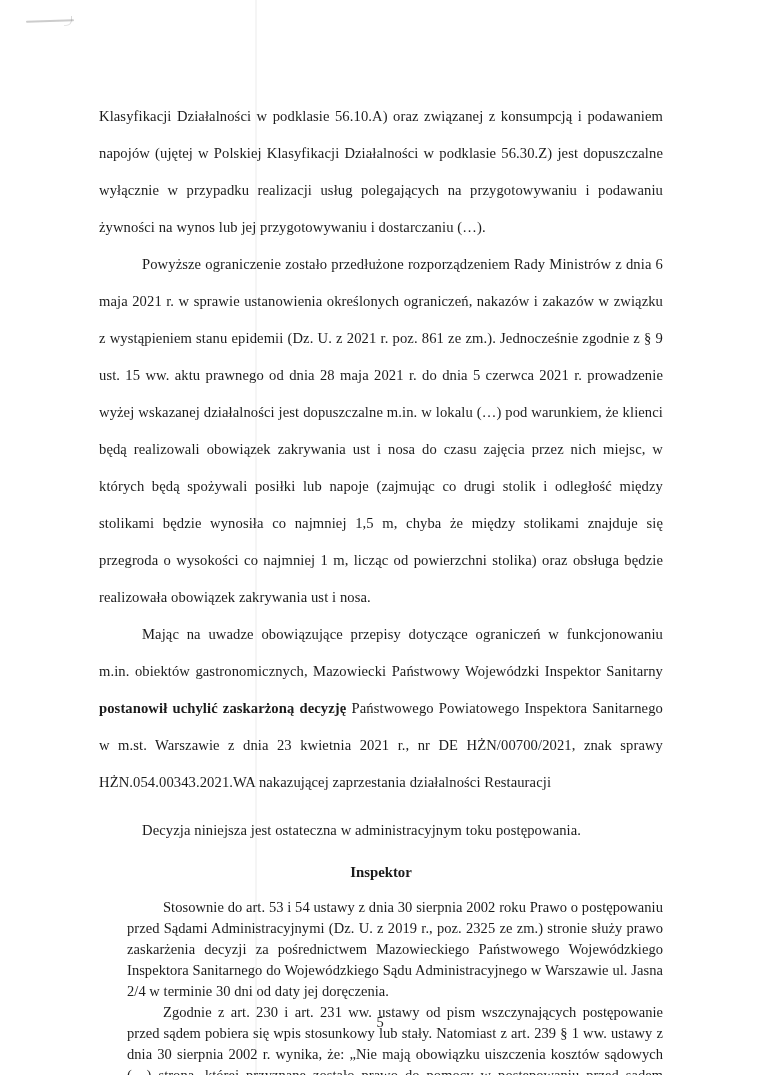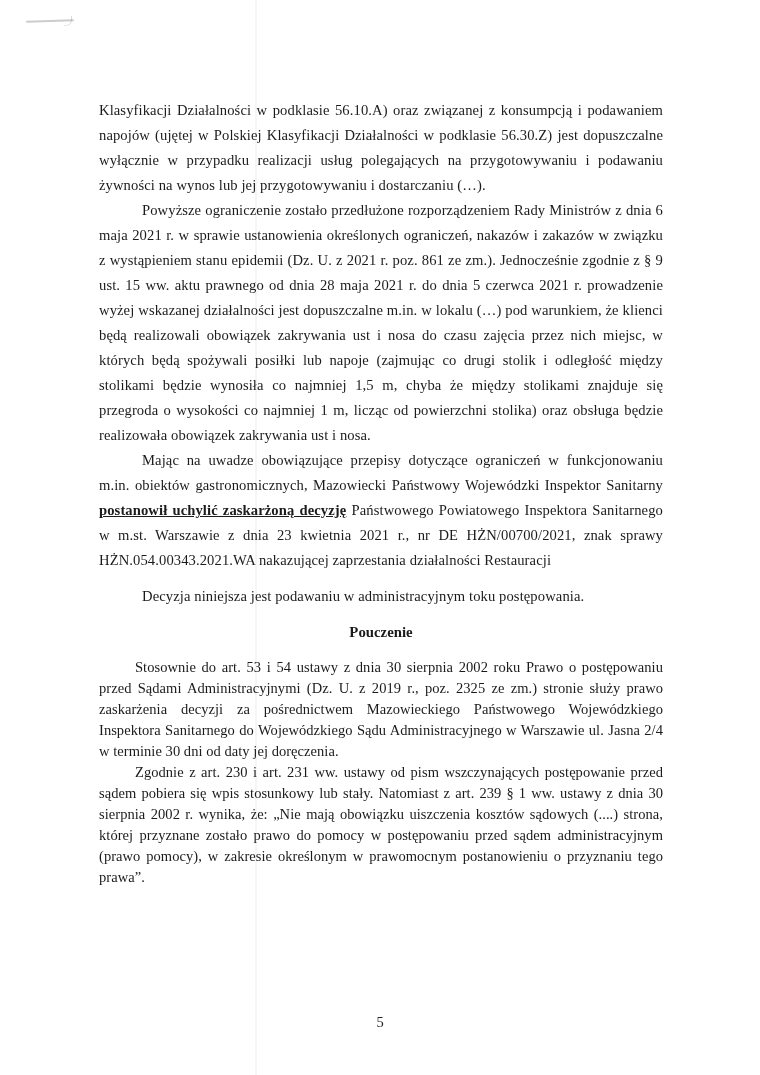--- a/index.html
+++ b/index.html
@@ -45,43 +45,44 @@
   }
   .content {
     position: absolute;
     left: 99px;
     top: 98px;
     width: 564px;
   }
   p { margin: 0; }
   .para-main {
     font-size: 14.6px;
-    line-height: 25px;
+    line-height: 37px;
     text-align: justify;
     letter-spacing: 0.1px;
   }
   .para-legal {
     font-size: 14.5px;
     line-height: 21px;
     text-align: justify;
     letter-spacing: 0.05px;
+    margin-left: 28px;
   }
   .para-heading {
     font-size: 14.8px;
     line-height: 21px;
     font-weight: 700;
     text-align: center;
     margin-top: 13px;
     margin-bottom: 14px;
   }
   .ind-std  { text-indent: 43px; }
   .ind-wide { text-indent: 106px; }
   .ind-legal{ text-indent: 36px; }
   .sp-top   { margin-top: 11px; }
-  .run-bold   { font-weight: 700; text-decoration: underline; }
+  .run-bold   { font-weight: 700; }
   .run-italic { }
   .page-number {
     position: absolute;
     top: 1014px;
     left: 0;
     width: 760px;
     text-align: center;
     font-size: 14.5px;
     color: #222;
   }
@@ -91,20 +92,20 @@
 
 <div class="page">
   <div class="fold-line"></div>
   <div class="pen-mark pen-mark-1"></div>
   <div class="pen-mark pen-mark-2"></div>
 
   <div class="content">
       <p class="para-main"><span class="">Klasyfikacji Działalności w podklasie 56.10.A) oraz związanej z konsumpcją i podawaniem napojów (ujętej w Polskiej Klasyfikacji Działalności w podklasie 56.30.Z) jest dopuszczalne wyłącznie w przypadku realizacji usług polegających na przygotowywaniu i podawaniu żywności na wynos lub jej przygotowywaniu i dostarczaniu (…).</span></p>
       <p class="para-main ind-std"><span class="">Powyższe ograniczenie zostało przedłużone rozporządzeniem Rady Ministrów z dnia 6 maja 2021 r. w sprawie ustanowienia określonych ograniczeń, nakazów i zakazów w związku z wystąpieniem stanu epidemii (Dz. U. z 2021 r. poz. 861 ze zm.). Jednocześnie zgodnie z § 9 ust. 15 ww. aktu prawnego od </span><span class="run-italic">dnia</span><span class=""> 28 maja </span><span class="run-italic">2021</span><span class=""> r. do </span><span class="run-italic">dnia</span><span class=""> 5 czerwca </span><span class="run-italic">2021</span><span class=""> r. prowadzenie wyżej wskazanej działalności jest dopuszczalne m.in. w lokalu (…) pod warunkiem, że klienci będą realizowali obowiązek zakrywania ust i nosa do czasu zajęcia przez nich miejsc, w których będą spożywali posiłki lub napoje (zajmując co drugi stolik i odległość między stolikami będzie wynosiła co najmniej 1,5 m, chyba że między stolikami znajduje się przegroda o wysokości co najmniej 1 m, licząc od powierzchni stolika) oraz obsługa będzie realizowała obowiązek zakrywania ust i nosa.</span></p>
       <p class="para-main ind-std"><span class="">Mając na uwadze obowiązujące przepisy dotyczące ograniczeń w funkcjonowaniu m.in. obiektów gastronomicznych, Mazowiecki Państwowy Wojewódzki Inspektor Sanitarny </span><span class="run-bold">postanowił uchylić zaskarżoną decyzję</span><span class=""> Państwowego Powiatowego Inspektora Sanitarnego w m.st. Warszawie z dnia 23 kwietnia 2021 r., nr DE HŻN/00700/2021, znak sprawy HŻN.054.00343.2021.WA nakazującej zaprzestania działalności Restauracji</span></p>
-      <p class="para-main ind-std sp-top"><span class="">Decyzja niniejsza jest podawaniu w administracyjnym toku postępowania.</span></p>
-      <p class="para-heading"><span class="">Pouczenie</span></p>
+      <p class="para-main ind-std sp-top"><span class="">Decyzja niniejsza jest ostateczna w administracyjnym toku postępowania.</span></p>
+      <p class="para-heading"><span class="">Inspektor</span></p>
       <p class="para-legal ind-legal"><span class="">Stosownie do art. 53 i 54 ustawy z dnia 30 sierpnia 2002 roku Prawo o postępowaniu przed Sądami Administracyjnymi (Dz. U. z 2019 r., poz. 2325 ze zm.) stronie służy prawo zaskarżenia decyzji za pośrednictwem Mazowieckiego Państwowego Wojewódzkiego Inspektora Sanitarnego do Wojewódzkiego Sądu Administracyjnego w Warszawie ul. Jasna 2/4 w terminie 30 dni od daty jej doręczenia.</span></p>
       <p class="para-legal ind-legal"><span class="">Zgodnie z art. 230 i art. 231 ww. ustawy od pism wszczynających postępowanie przed sądem pobiera się wpis stosunkowy lub stały. Natomiast z art. 239 § 1 ww. ustawy z dnia 30 sierpnia 2002 r. wynika, że: „Nie mają obowiązku uiszczenia kosztów sądowych (....) strona, której przyznane zostało prawo do pomocy w postępowaniu przed sądem administracyjnym (prawo pomocy), w zakresie określonym w prawomocnym postanowieniu o przyznaniu tego prawa”.</span></p>
     </div>
 
   <div class="page-number">5</div>
 </div>
 
 </body></html>

